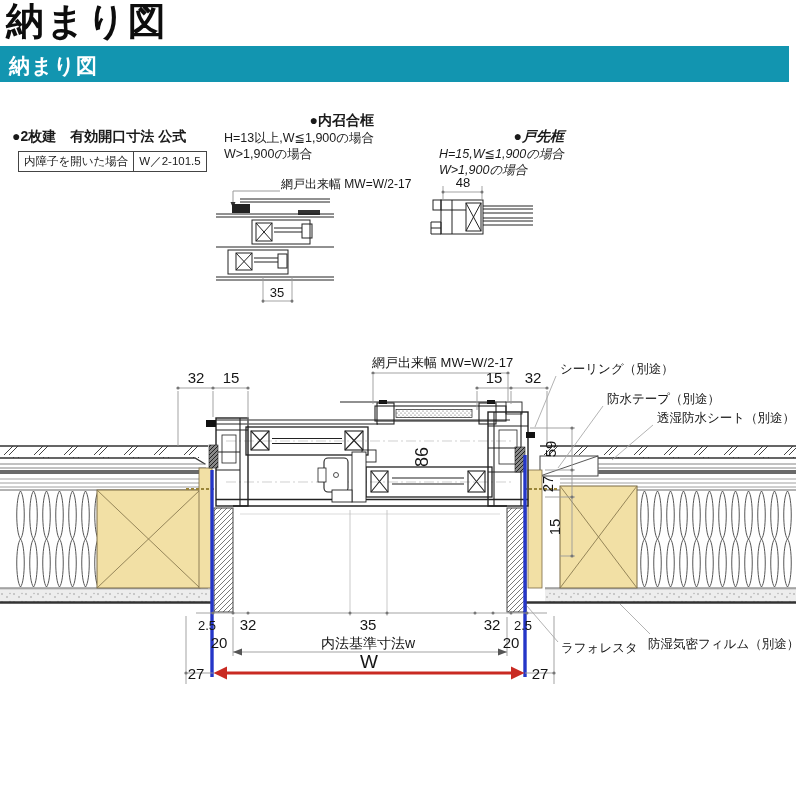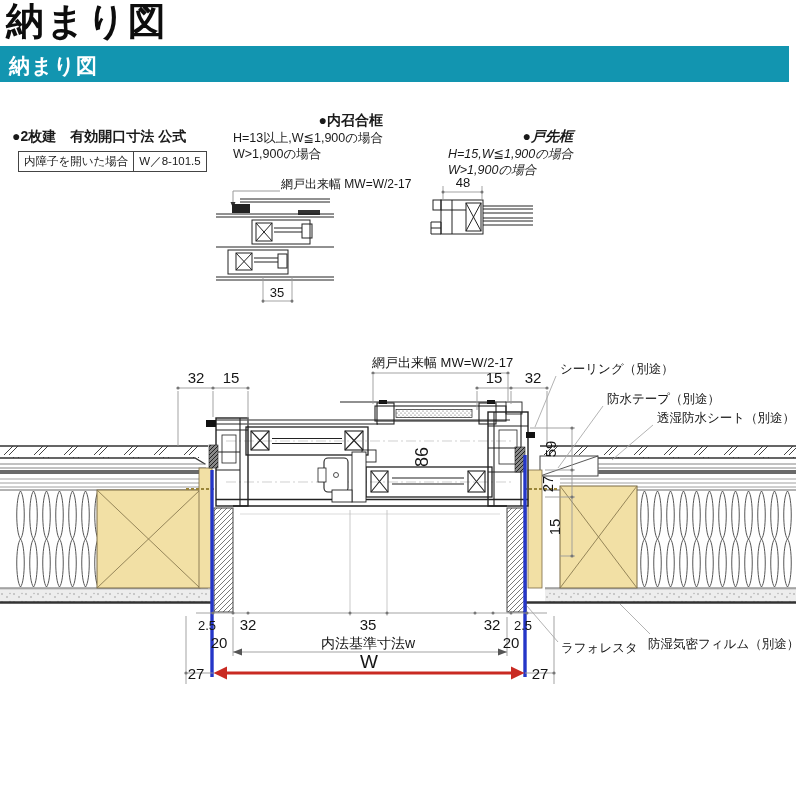--- a/index.html
+++ b/index.html
@@ -3,21 +3,21 @@
 <meta charset="utf-8">
 <style>
   html,body{margin:0;padding:0;background:#fff;}
   body{width:800px;height:800px;position:relative;overflow:hidden;
        font-family:"Liberation Sans","DejaVu Sans",sans-serif;color:#111;}
   .abs{position:absolute;}
   #page-title{left:6px;top:-4px;font-size:38px;font-weight:bold;letter-spacing:2px;color:#0d0d0d;}
   #title-band{left:0;top:46px;width:789px;height:36px;background:#1295b0;}
   #title-band .band-label{position:absolute;left:9px;top:6px;font-size:21px;font-weight:bold;color:#fff;letter-spacing:1px;}
   .sec-head{font-size:14px;font-weight:600;color:#1a1a1a;white-space:nowrap;text-align:right;}
-  .sec-line{font-size:12.5px;color:#1a1a1a;margin-left:20px;line-height:16px;white-space:nowrap;}
+  .sec-line{font-size:12.5px;color:#1a1a1a;margin-left:11px;line-height:16px;white-space:nowrap;}
   #spec-block{left:12px;top:128px;}
   #uchimeshi-block{left:213px;top:112px;}
   #tosaki-block{left:428px;top:128px;font-style:italic;}
   table.spec-table{position:absolute;left:18px;top:151px;border-collapse:collapse;}
   table.spec-table td{border:1px solid #444;font-size:11.5px;padding:2px 5px;white-space:nowrap;color:#1a1a1a;}
   table.spec-table td.c2{min-width:58px;}
   svg text{fill:#151515;}
   .dimnum{font-size:15px;}
   .dimnum-sm{font-size:13px;}
   .lbl{font-size:12.5px;}
@@ -30,21 +30,21 @@
   <span class="band-label">納まり図</span>
 </div>
 
 <div class="abs" id="spec-block">
   <div class="sec-head">●2枚建　有効開口寸法 公式</div>
 </div>
 <table class="spec-table">
   <tbody>
       <tr>
     <td class="c1">内障子を開いた場合</td>
-    <td class="c2">W／8-101.5</td>
+    <td class="c2">W／2-101.5</td>
   </tr>
 </tbody>
   </table>
 
 <div class="abs" id="uchimeshi-block">
   <div class="sec-head">●内召合框</div>
   <div class="sec-line">H=13以上,W≦1,900の場合</div>
   <div class="sec-line">W&gt;1,900の場合</div>
 </div>
 

